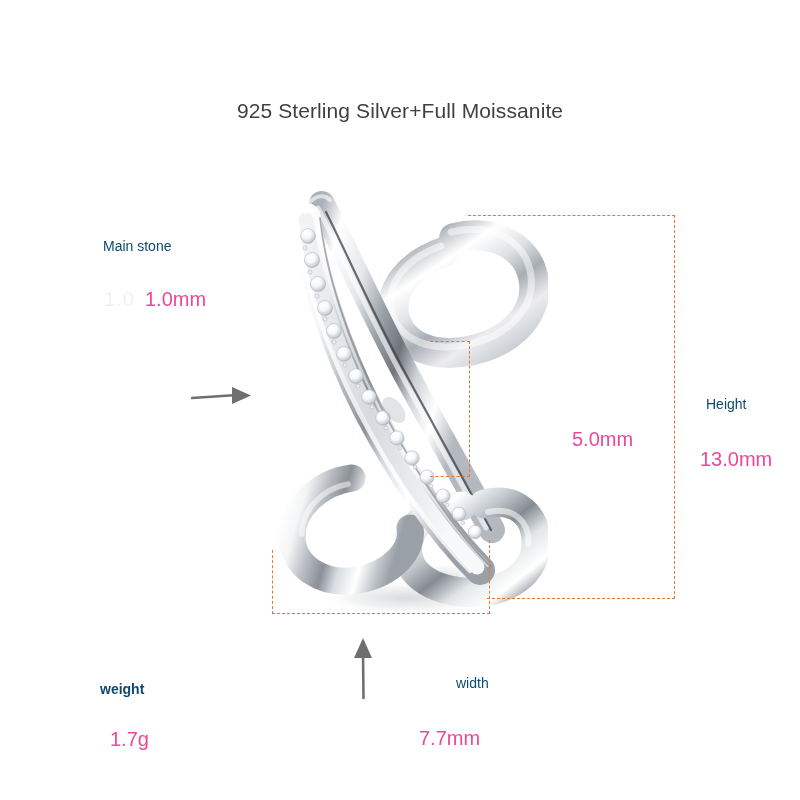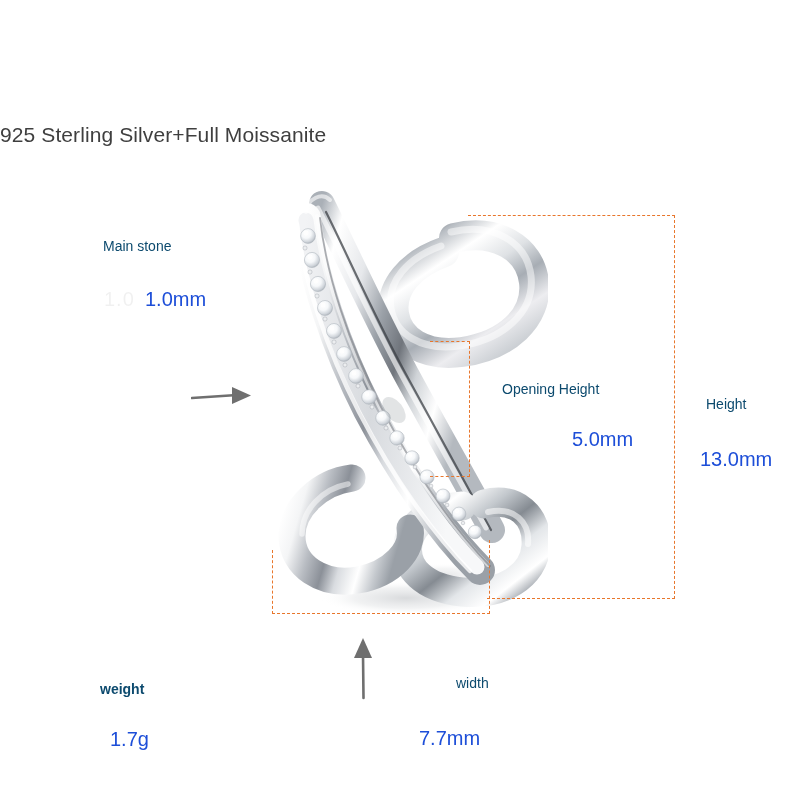--- a/index.html
+++ b/index.html
@@ -17,37 +17,38 @@
     width: 800px;
     height: 800px;
     background: #ffffff;
     overflow: hidden;
   }
 
   
   .title {
     position: absolute;
     left: 0;
-    top: 123px;
+    top: 99px;
     width: 800px;
+    text-align: center;
     font-size: 21px;
     color: #3f3f3f;
     letter-spacing: .1px;
     white-space: nowrap;
   }
   .lbl {
     position: absolute;
     font-size: 14px;
     color: #0c4a6e;
     white-space: nowrap;
   }
   .val {
     position: absolute;
     font-size: 20px;
-    color: #1d4ed8;
+    color: #ec4899;
     white-space: nowrap;
   }
 
   .lbl-main   { left: 103px; top: 238px; }
   .val-main   { left: 145px; top: 288px; }
   .lbl-weight { left: 100px; top: 681px; font-weight: bold; }
   .val-weight { left: 110px; top: 728px; text-align: right; }
   .lbl-width  { left: 456px; top: 675px; }
   .val-width  { left: 419px; top: 727px; }
   .lbl-open   { left: 502px; top: 381px; }
@@ -282,21 +283,20 @@
       <path d="M15.5,64 L15,20" stroke="#6f6f6f" stroke-width="2.6" stroke-linecap="round" fill="none"></path>
       <path d="M6,24 L15,4 L24,24 Z" fill="#6f6f6f"></path>
     </svg>
   </div>
 
   <div class="ghost">1.0</div>
 
   <div class="lbl lbl-main">Main stone</div>
   <div class="val val-main">1.0mm</div>
 
-  <div class="lbl lbl-open">Opening Height</div>
   <div class="val val-open">5.0mm</div>
 
   <div class="lbl lbl-height">Height</div>
   <div class="val val-height">13.0mm</div>
 
   <div class="lbl lbl-weight">weight</div>
   <div class="val val-weight">1.7g</div>
 
   <div class="lbl lbl-width">width</div>
   <div class="val val-width">7.7mm</div>

